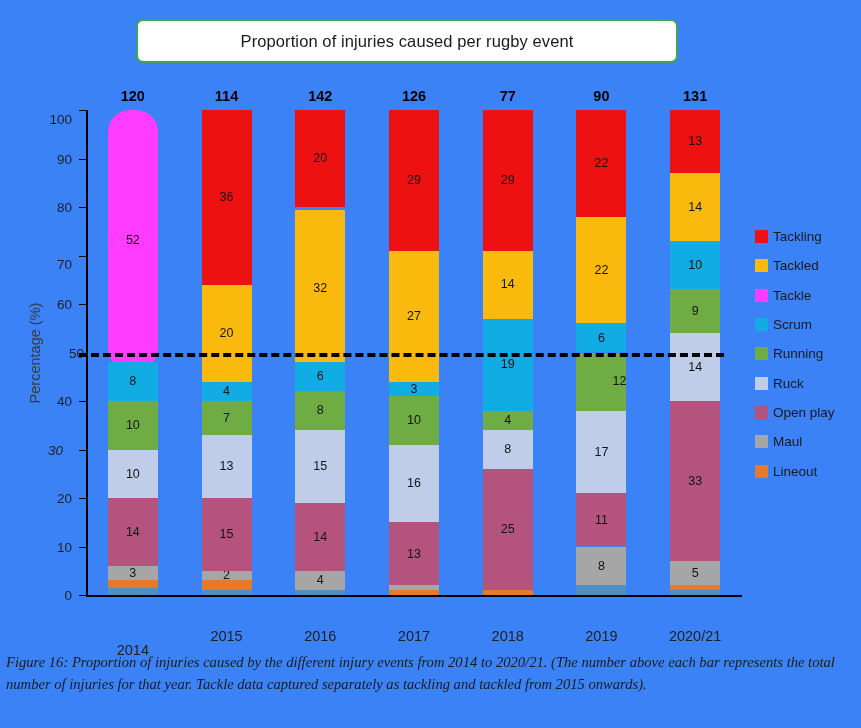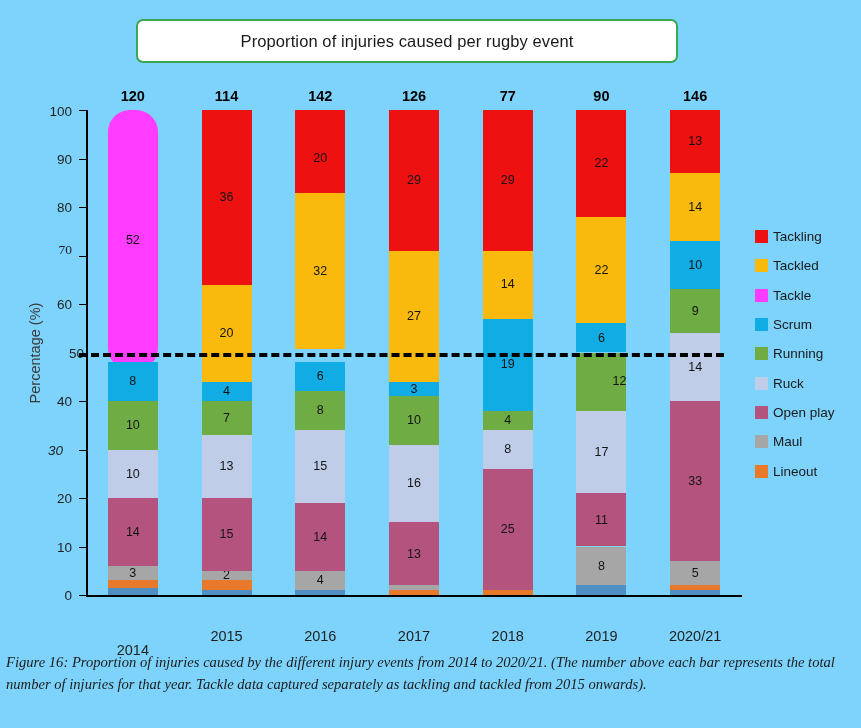--- a/index.html
+++ b/index.html
@@ -7,21 +7,21 @@
   html, body {
     margin: 0; padding: 0;
     background: #ffffff;
     font-family: "Liberation Sans", sans-serif;
   }
   #page {
     position: relative;
     width: 861px;
     height: 728px;
     overflow: hidden;
-    background: #7dd3fc;
+    background: #3b82f6;
   }
 
   
   #title-box {
     position: absolute;
     left: 136px; top: 19px;
     width: 542px; height: 44px;
     border: 2px solid #3aa757;
     border-radius: 7px;
     background: #ffffff;
@@ -204,27 +204,27 @@
         <div class="ylabel" style="top: 413px; left: 26px; position: absolute;">20</div>
         <div class="ytick" style="top: 364.5px;"></div>
         <div class="ylabel" style="top: 364.5px; left: 17px; position: absolute; font-style: italic;">30</div>
         <div class="ytick" style="top: 316px;"></div>
         <div class="ylabel" style="top: 316px; left: 26px; position: absolute;">40</div>
         <div class="ytick" style="top: 267.5px;"></div>
         <div class="ylabel" style="top: 267.5px; left: 38px; position: absolute;">50</div>
         <div class="ytick" style="top: 219px;"></div>
         <div class="ylabel" style="top: 219px; left: 26px; position: absolute;">60</div>
         <div class="ytick" style="top: 170.5px;"></div>
-        <div class="ylabel" style="top: 165px; left: 26px; position: absolute; font-family: Liberation Serif, serif;">70</div>
+        <div class="ylabel" style="top: 179px; left: 26px; position: absolute;">70</div>
         <div class="ytick" style="top: 122px;"></div>
         <div class="ylabel" style="top: 122px; left: 26px; position: absolute;">80</div>
         <div class="ytick" style="top: 73.5px;"></div>
         <div class="ylabel" style="top: 73.5px; left: 26px; position: absolute;">90</div>
         <div class="ytick" style="top: 25px;"></div>
-        <div class="ylabel" style="top: 26px; left: 26px; position: absolute;">100</div>
+        <div class="ylabel" style="top: 34px; left: 26px; position: absolute;">100</div>
       </div>
 
     <div id="axis-y-line"></div>
     <div id="axis-x-line"></div>
 
     <div id="bars-layer">
         <div class="bar-group" style="left: 21.8571px; width: 50px;">
           <div class="bar-stack">
             <div class="seg" style="top: 0px; height: 260px; background: rgb(255, 60, 255); border-radius: 22px;">
               <span class="seg-label">52</span>
@@ -277,21 +277,21 @@
             <div class="seg" style="top: 480.15px; height: 4.85px; background: rgb(79, 143, 196);"></div>
           </div>
         </div>
         <div class="bar-total" style="left: 140.571px; top: -22px; transform: translateX(-50%);">114</div>
         <div class="xcat" style="left: 103.571px; width: 74px;">2015</div>
         <div class="bar-group" style="left: 209.286px; width: 50px;">
           <div class="bar-stack">
             <div class="seg" style="top: 0px; height: 97px; background: rgb(238, 17, 17);">
               <span class="seg-label">20</span>
             </div>
-            <div class="seg" style="top: 83px; height: 156px; background: rgb(249, 185, 13); justify-content: center;">
+            <div class="seg" style="top: 100px; height: 156px; background: rgb(249, 185, 13); justify-content: center;">
               <span class="seg-label">32</span>
             </div>
             <div class="seg" style="top: 252.2px; height: 29.1px; background: rgb(17, 172, 228);">
               <span class="seg-label">6</span>
             </div>
             <div class="seg" style="top: 281.3px; height: 38.8px; background: rgb(111, 172, 68);">
               <span class="seg-label">8</span>
             </div>
             <div class="seg" style="top: 320.1px; height: 72.75px; background: rgb(191, 205, 232);">
               <span class="seg-label">15</span>
@@ -406,21 +406,21 @@
             <div class="seg" style="top: 291px; height: 160.05px; background: rgb(180, 84, 126);">
               <span class="seg-label">33</span>
             </div>
             <div class="seg" style="top: 451.05px; height: 24.25px; background: rgb(166, 166, 166);">
               <span class="seg-label">5</span>
             </div>
             <div class="seg" style="top: 475.3px; height: 4.85px; background: rgb(232, 120, 42);"></div>
             <div class="seg" style="top: 480.15px; height: 4.85px; background: rgb(79, 143, 196);"></div>
           </div>
         </div>
-        <div class="bar-total" style="left: 609.143px; top: -22px; transform: translateX(-50%);">146</div>
+        <div class="bar-total" style="left: 609.143px; top: -22px; transform: translateX(-50%);">131</div>
         <div class="xcat" style="left: 572.143px; width: 74px;">2020/21</div>
       </div>
 
     <div id="ref-line"></div>
   </div>
 
   <div id="legend">
       <div class="legend-row">
         <span class="legend-swatch" style="background: rgb(238, 17, 17);"></span>
         <span class="legend-text">Tackling</span>

